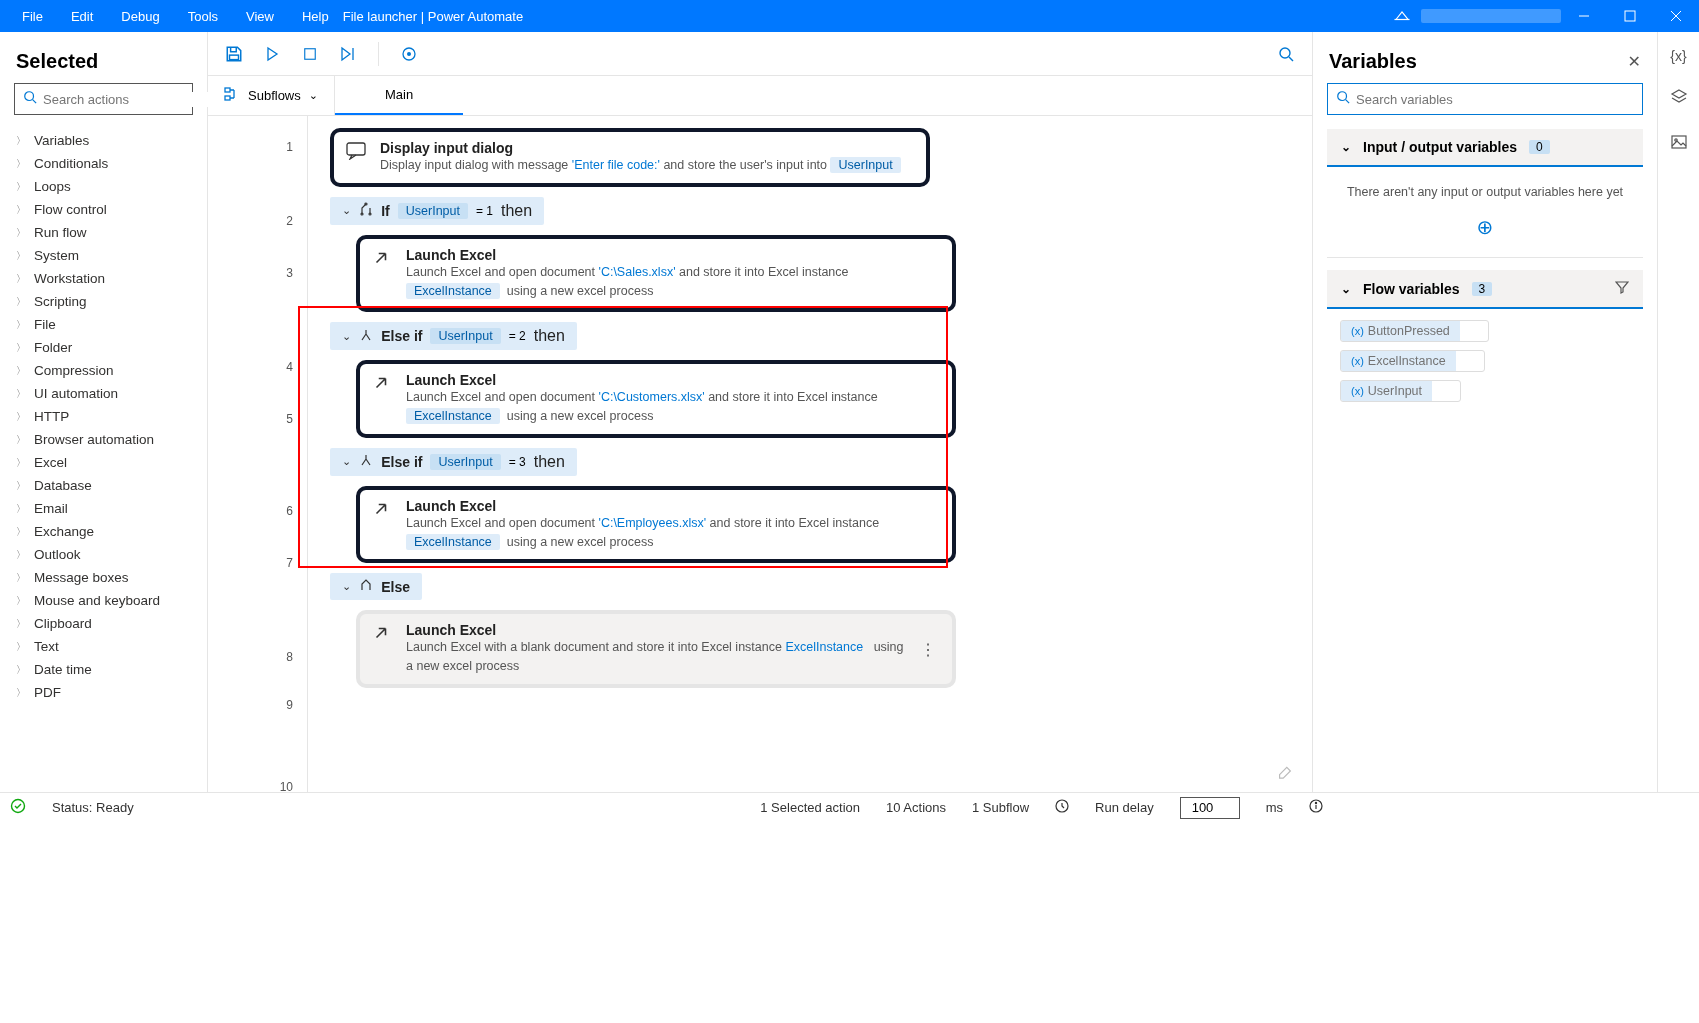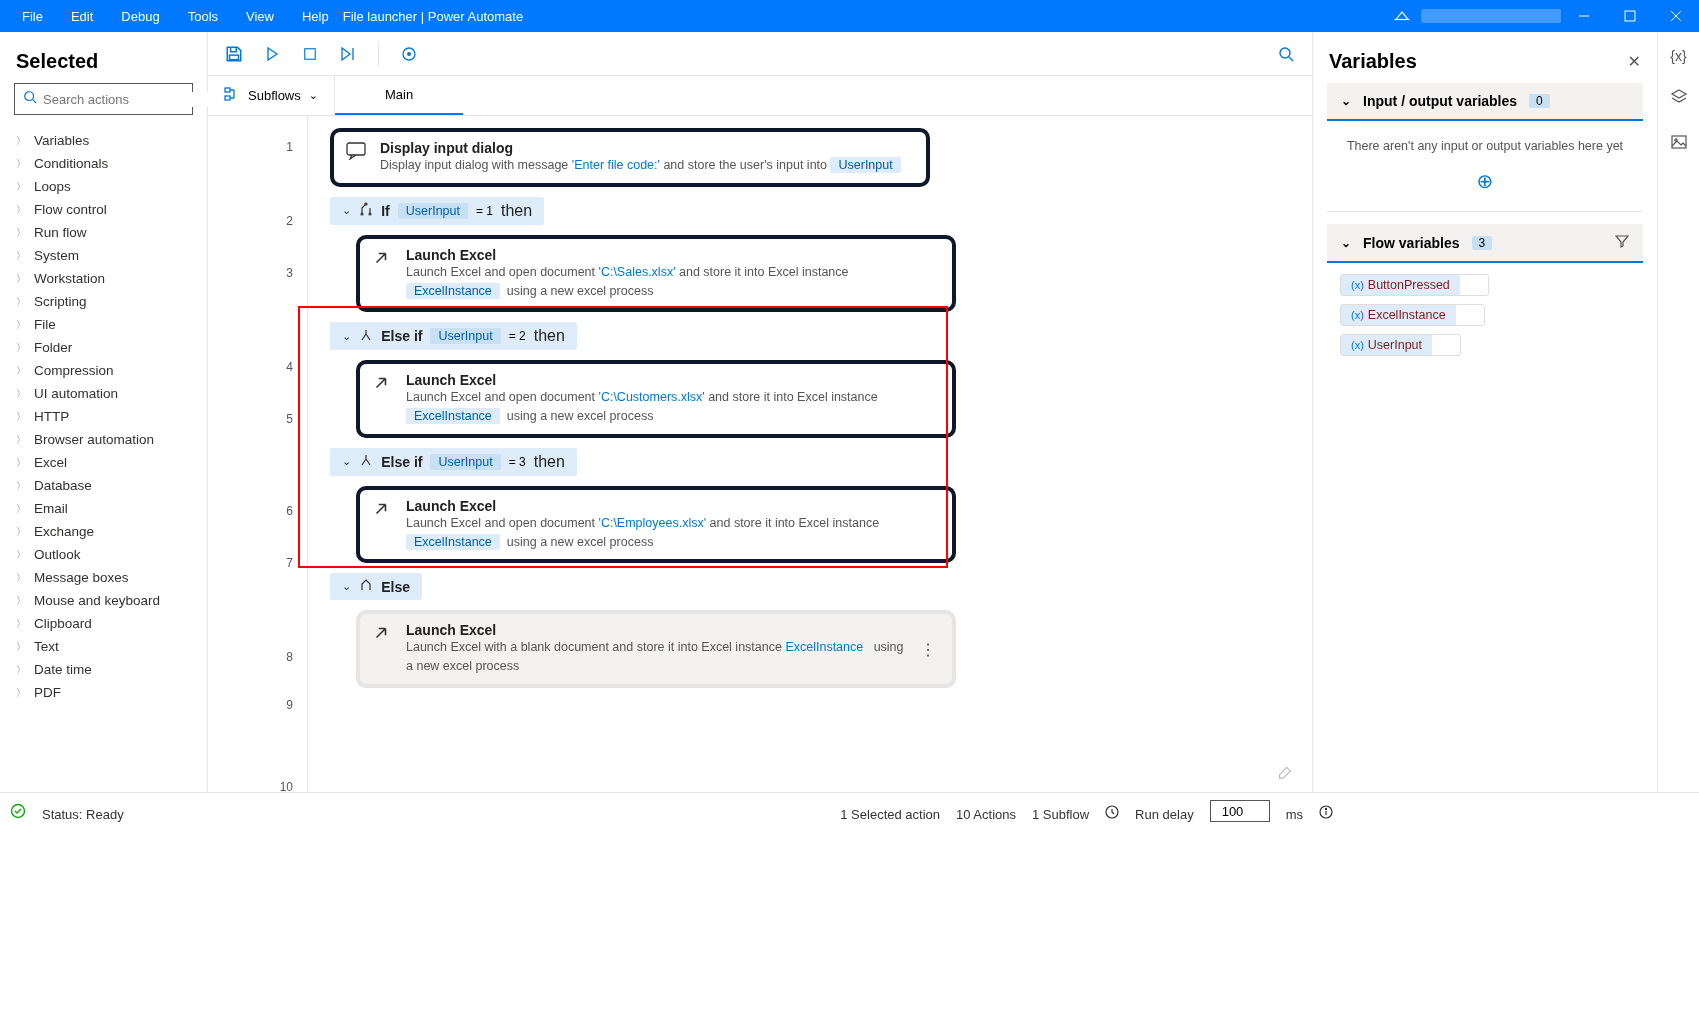--- a/index.html
+++ b/index.html
@@ -68,26 +68,26 @@
 .right-search input { border: none; outline: none; flex: 1; font-size: 13px; }
 .section-head { background: #f3f2f1; border-bottom: 2px solid #0078d4; padding: 10px 14px; display: flex; align-items: center; gap: 12px; font-size: 14px; font-weight: 600; margin: 0 14px; }
 .section-head .count { background: #c7e0f4; padding: 0 7px; font-size: 12px; font-weight: 400; border-radius: 2px; }
 .section-head .filter { margin-left: auto; color: #555; cursor: pointer; }
 .section-body { padding: 18px 14px; text-align: center; font-size: 12.5px; color: #555; margin: 0 14px; border-bottom: 1px solid #e5e5e5; }
 .section-body .plus { color: #0078d4; font-size: 20px; margin-top: 16px; cursor: pointer; }
 .var-list { padding: 12px 14px; margin: 0 14px; }
 .var-chip-row { margin-bottom: 10px; }
 .var-chip { display: inline-flex; align-items: center; background: #deecf9; border-radius: 2px; padding: 3px 10px; font-size: 12.5px; gap: 4px; border-right: 28px solid #fff; outline: 1px solid #ddd; }
 .var-chip .x { color: #0078d4; font-size: 11px; }
-.var-chip .name { color: #7f1d1d; }
+.var-chip .name { color: #737373; }
 
 .rail { width: 42px; border-left: 1px solid #e5e5e5; display: flex; flex-direction: column; align-items: center; padding-top: 16px; gap: 24px; }
 .rail .rail-btn { cursor: pointer; color: #555; font-size: 14px; }
 
-.statusbar { height: 30px; border-top: 1px solid #e5e5e5; display: flex; align-items: flex-end; padding: 0 10px; font-size: 13px; gap: 16px; color: #333; }
+.statusbar { height: 30px; border-top: 1px solid #e5e5e5; display: flex; align-items: center; padding: 0 10px; font-size: 13px; gap: 26px; color: #333; }
 .statusbar .check { color: #0fa80f; }
 .statusbar .spacer { flex: 1; }
 .statusbar input { width: 60px; height: 22px; border: 1px solid #555; text-align: left; padding: 0 11px; font-size: 13px; }
 .eraser-area { position: absolute; right: 18px; bottom: 8px; color: #bbb; cursor: pointer; }
 
 
 .row1 { height: 74px; }
 .row2 { height: 52px; }
 .row3 { height: 94px; }
 .row4 { height: 52px; }
@@ -469,20 +469,27 @@
       </div>
     </div>
   </div>
 
   <div class="right-pane">
     <div class="right-main">
       <h2>
         <span>Variables</span>
         <span class="close">✕</span>
       </h2>
+      <div class="right-search">
+        <span><svg width="14" height="14" viewBox="0 0 16 16" fill="none" stroke="#0078d4" stroke-width="1.4">
+              <circle cx="7" cy="7" r="5"></circle>
+              <line x1="11" y1="11" x2="15" y2="15"></line>
+            </svg></span>
+        <input placeholder="Search variables" style="">
+      </div>
       <div class="section-head">
         <span style="font-size:12px;">⌄</span>
         <span>Input / output variables</span>
         <span class="count">0</span>
       </div>
       <div class="section-body">
         <div>There aren't any input or output variables here yet</div>
         <div class="plus">⊕</div>
       </div>
       <div style="height:12px;"></div>

